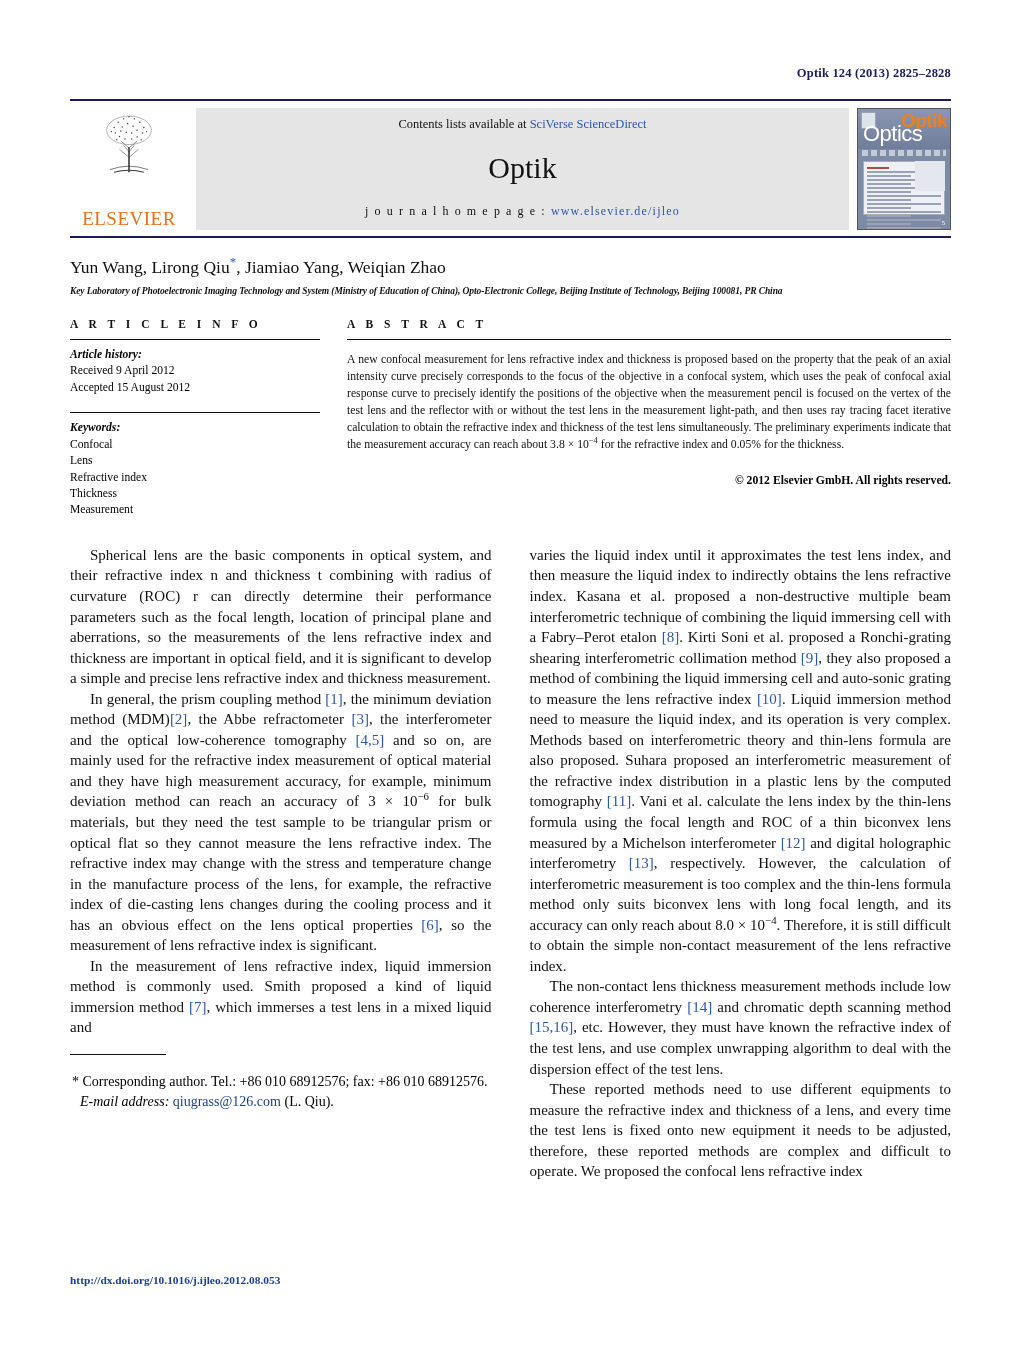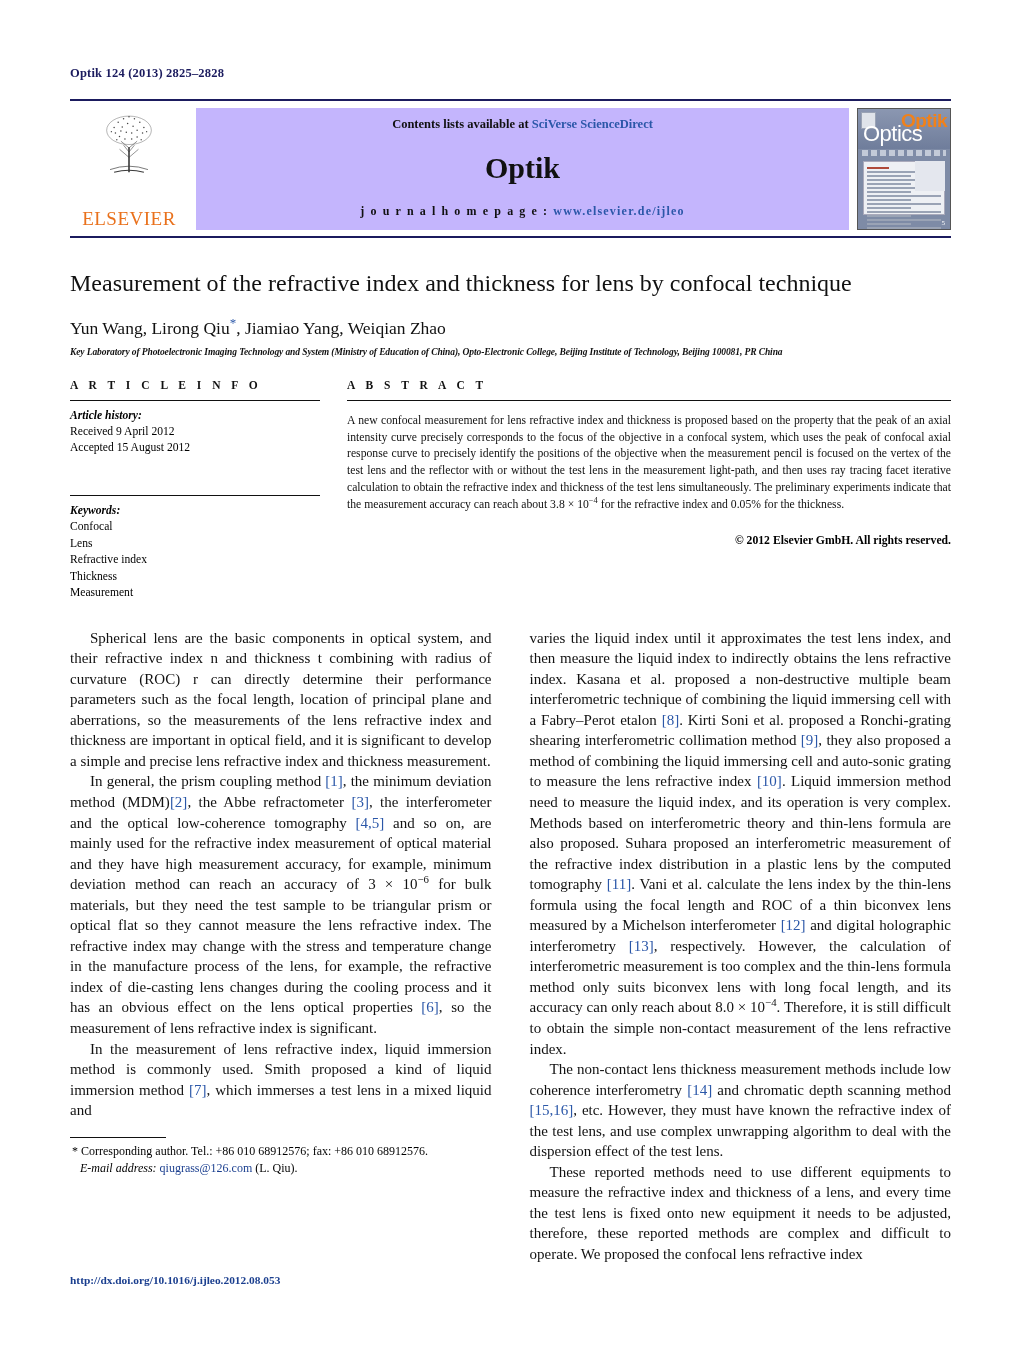--- a/index.html
+++ b/index.html
@@ -18,21 +18,21 @@
   .page {
     position: relative;
     width: 1021px;
     height: 1351px;
     box-sizing: border-box;
     padding: 0 70px;
   }
 
   
   .running-head {
-    text-align: left;
+    text-align: right;
     font-size: 12.5px;
     font-weight: bold;
     color: #1b1b5e;
     letter-spacing: 0.2px;
     padding-top: 66px;
   }
 
   
   .banner-wrap {
     margin-top: 18px;
@@ -56,28 +56,27 @@
   .elsevier-word {
     font-family: "Liberation Serif", serif;
     font-size: 19px;
     letter-spacing: 0.5px;
     color: #E9711C;
     font-weight: normal;
     margin-top: 1px;
   }
   .banner-center {
     flex: 1 1 auto;
-    background: #c4b5fd;
+    background: #e5e5e5;
     display: flex;
     flex-direction: column;
     justify-content: space-between;
     align-items: center;
     padding: 9px 0 11px 0;
     margin: 0 8px 0 8px;
-    font-weight: bold;
   }
   .contents-line {
     font-size: 12.5px;
     color: #111;
   }
   .contents-line .sd {
     color: #2b57a8;
   }
   .journal-name {
     font-size: 30px;
@@ -203,21 +202,21 @@
   .sec-head {
     font-size: 11.5px;
     font-weight: bold;
     letter-spacing: 4px;
     color: #111;
     margin-bottom: 9px;
   }
   .hr-thick { border-top: 1.6px solid #111; }
   .info-group { padding-top: 7px; font-size: 11.6px; line-height: 1.42; }
   .info-group .lbl { font-style: italic; font-weight: bold; }
-  .kw-block { margin-top: 38px; }
+  .kw-block { margin-top: 16px; }
   .abs-text {
     padding-top: 12px;
     font-size: 11.7px;
     line-height: 1.45;
     text-align: justify;
     color: #111;
   }
   .copyright {
     text-align: right;
     font-weight: bold;
@@ -248,23 +247,23 @@
   .para + .para { margin-top: 0; }
   .ref { color: #2b57a8; }
 
   
   .footnote-rule {
     width: 96px;
     border-top: 1px solid #111;
     margin-top: 16px;
   }
   .footnote {
-    font-size: 12px;
+    font-size: 14px;
     line-height: 1.42;
-    margin-top: 5px;
+    margin-top: 17px;
     padding-left: 10px;
     text-indent: -8px;
   }
   .footnote .em { font-style: italic; }
   .footnote a, .link { color: #1b3f8f; text-decoration: none; }
 
   .page-footer {
     position: absolute;
     left: 70px;
     bottom: 62px;
@@ -360,21 +359,20 @@
         <div class="cov-line"></div>
           <div class="cov-line short"></div>
         <div class="cov-line"></div>
       </div>
       <div class="cov-sidebar"></div>
       <div class="cov-footer">5</div>
     </div>
   </div>
   <div class="banner-rule"></div>
 
-  <div class="title">Measurement of the refractive index and thickness for lens by confocal technique</div>
   <div class="authors">
     <span>Yun Wang, Lirong Qiu</span><span class="corr-star">*</span><span>, Jiamiao Yang, Weiqian Zhao</span>
   </div>
   <div class="affiliation">Key Laboratory of Photoelectronic Imaging Technology and System (Ministry of Education of China), Opto-Electronic College, Beijing Institute of Technology, Beijing 100081, PR China</div>
 
   <div class="info-abstract">
 
     <div class="col-info">
       <div class="sec-head">A R T I C L E   I N F O</div>
       <div class="hr-thick"></div>

